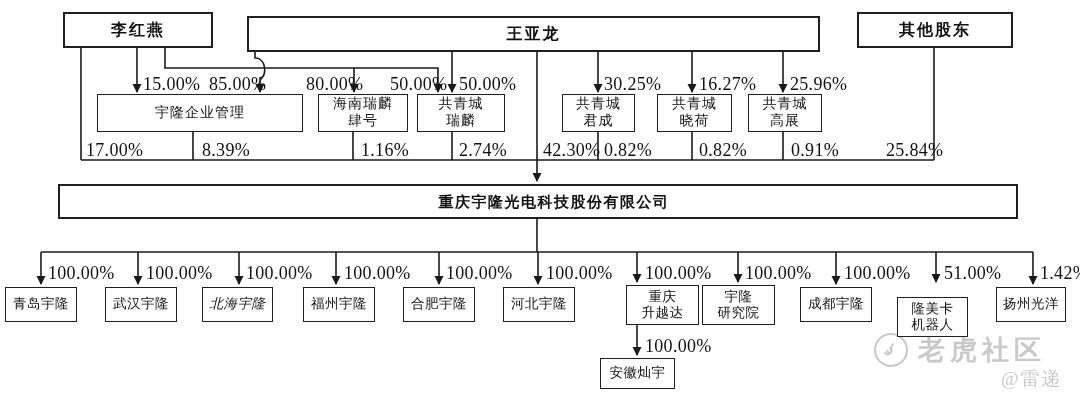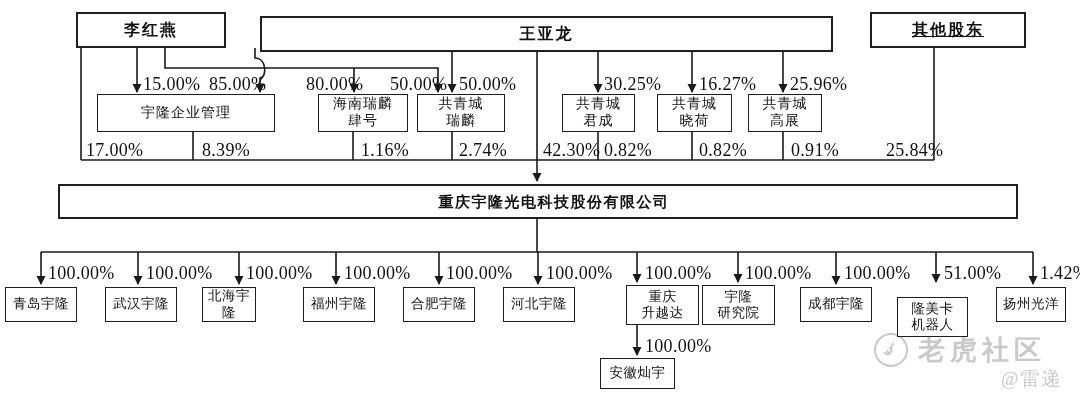--- a/index.html
+++ b/index.html
@@ -7,21 +7,21 @@
     position:relative; width:1080px; height:401px; background:#ffffff;
     font-family:"Liberation Serif","DejaVu Serif",serif; color:#111;
     overflow:hidden;
   }
   .wires { position:absolute; left:0; top:0; width:1080px; height:401px; }
   .node {
     position:absolute; box-sizing:border-box; background:#fff;
     border:1.5px solid #1f1f1f; display:flex; align-items:center; justify-content:center;
     text-align:center; white-space:pre-line; line-height:1.2; z-index:2;
   }
-  .node.major { border-width:2px; font-weight:bold; font-size:16px; letter-spacing:2px;margin-left:13px; }
+  .node.major { border-width:2px; font-weight:bold; font-size:16px; letter-spacing:2px; }
   .node.mid   { font-size:14px; letter-spacing:1px; }
   .node.company { border-width:2px; font-weight:bold; font-size:15px; letter-spacing:1.5px;padding-left:32px; }
   .node.leaf  { font-size:13.5px; letter-spacing:0.5px; }
   .pct {
     position:absolute; font-size:18px; letter-spacing:0.3px; z-index:3;
     font-family:"Liberation Serif","DejaVu Serif",serif;
   }
   .watermark { position:absolute; z-index:1; color:#c6c6c6; }
   .wm-row { display:flex; align-items:center; gap:10px; }
   .wm-logo {
@@ -86,39 +86,39 @@
       <path d="M836 252 V284" marker-end="url(#arr)"></path>
       <path d="M936 252 V282" marker-end="url(#arr)"></path>
       <path d="M1033 252 V284" marker-end="url(#arr)"></path>
 
       <path d="M637 325 V355" marker-end="url(#arr)"></path>
     </g>
   </svg>
 
   <div class="node major" style="left:63px; top:12px; width:150px; height:36px;">李红燕</div>
   <div class="node major" style="left:247px; top:16px; width:573px; height:36px;">王亚龙</div>
-  <div class="node major" style="left:857px; top:12px; width:156px; height:36px;text-decoration:underline;">其他股东</div>
+  <div class="node major" style="left:857px; top:12px; width:156px; height:36px;">其他股东</div>
 
-  <div class="node mid" style="left:97px; top:94px; width:178px; height:38px;">宇隆企业管理</div>
+  <div class="node mid" style="left:97px; top:94px; width:206px; height:38px;">宇隆企业管理</div>
   <div class="node mid" style="left:318px; top:94px; width:90px; height:38px;">海南瑞麟
 肆号</div>
   <div class="node mid" style="left:417px; top:94px; width:88px; height:38px;">共青城
 瑞麟</div>
   <div class="node mid" style="left:562px; top:94px; width:73px; height:38px;">共青城
 君成</div>
   <div class="node mid" style="left:657px; top:94px; width:75px; height:38px;">共青城
 晓荷</div>
   <div class="node mid" style="left:748px; top:94px; width:74px; height:38px;">共青城
 高展</div>
 
   <div class="node company" style="left:58px; top:184px; width:960px; height:35px;">重庆宇隆光电科技股份有限公司</div>
 
   <div class="node leaf" style="left:5px;   top:287px; width:72px; height:35px;">青岛宇隆</div>
   <div class="node leaf" style="left:105px; top:287px; width:72px; height:35px;">武汉宇隆</div>
-  <div class="node leaf" style="left:202px; top:287px; width:54px; height:35px;">北海宇隆</div>
+  <div class="node leaf" style="left:202px; top:287px; width:71px; height:35px;font-style:italic;">北海宇隆</div>
   <div class="node leaf" style="left:303px; top:287px; width:72px; height:35px;">福州宇隆</div>
   <div class="node leaf" style="left:403px; top:287px; width:72px; height:35px;">合肥宇隆</div>
   <div class="node leaf" style="left:503px; top:287px; width:72px; height:35px;">河北宇隆</div>
   <div class="node leaf" style="left:626px; top:285px; width:73px; height:40px;">重庆
 升越达</div>
   <div class="node leaf" style="left:702px; top:285px; width:73px; height:40px;">宇隆
 研究院</div>
   <div class="node leaf" style="left:800px; top:287px; width:72px; height:35px;">成都宇隆</div>
   <div class="node leaf" style="left:897px; top:297px; width:71px; height:40px;">隆美卡
 机器人</div>

